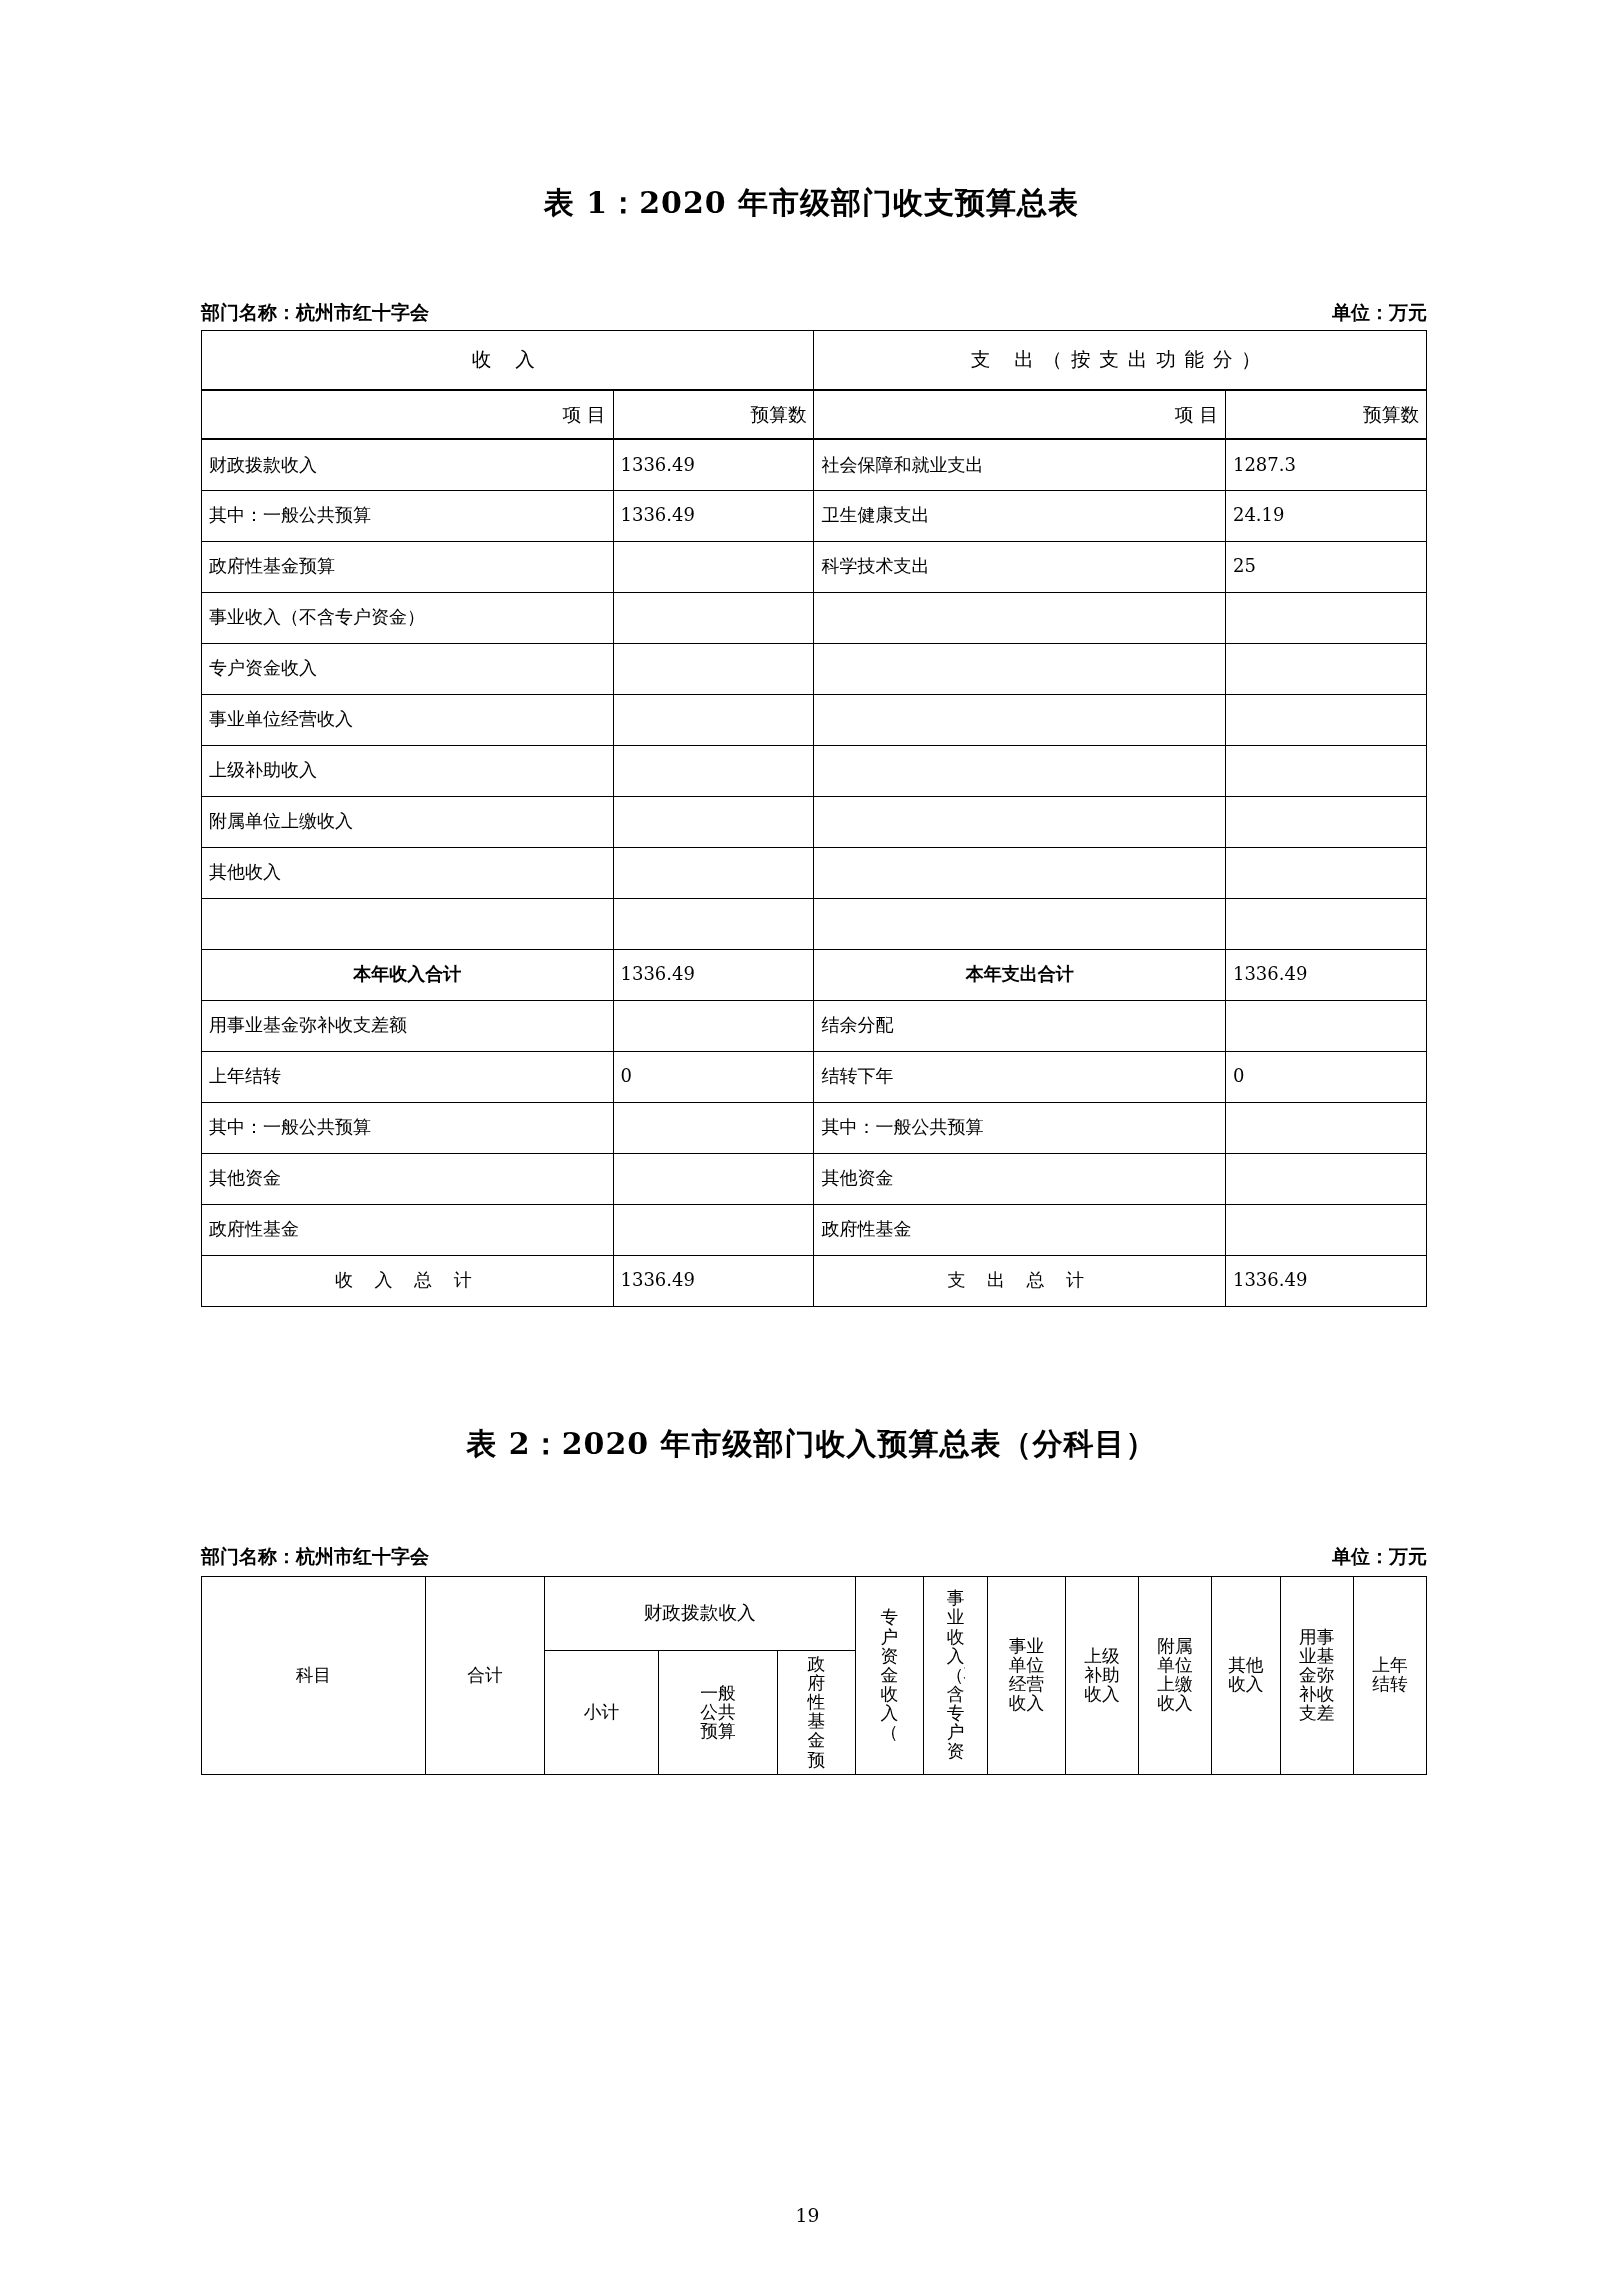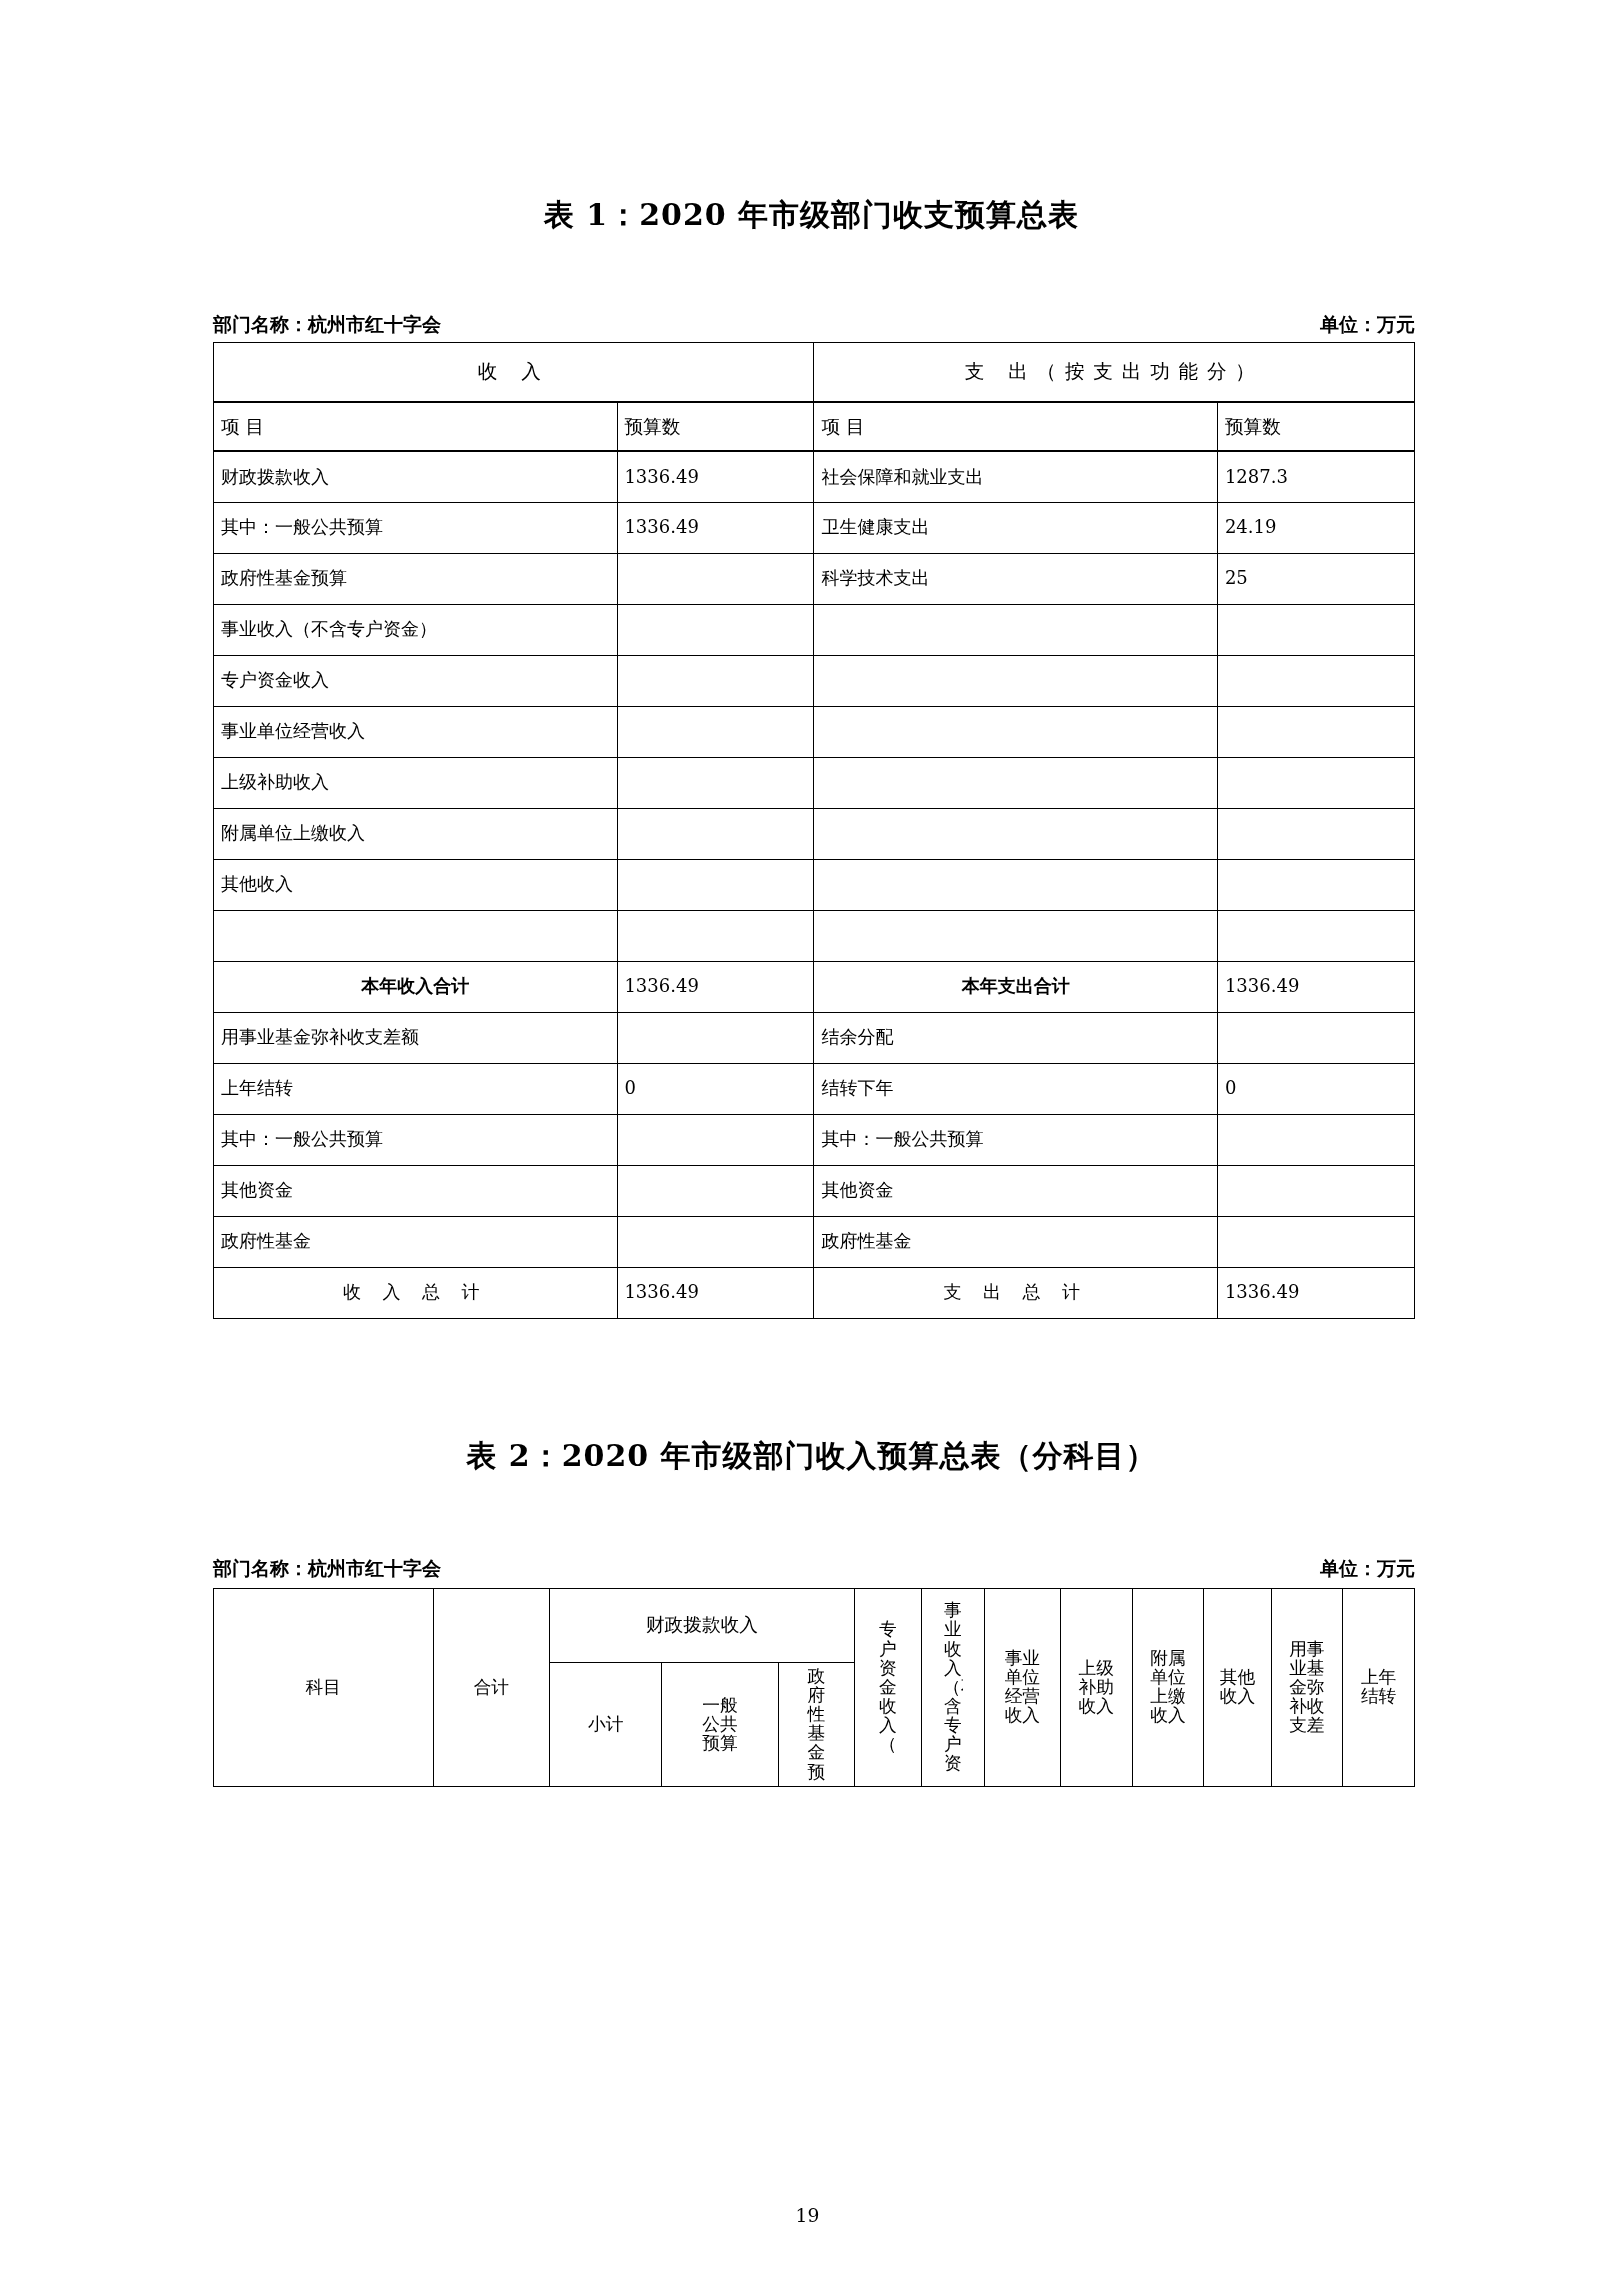--- a/index.html
+++ b/index.html
@@ -10,21 +10,21 @@
   body {
     font-family: "DejaVu Serif", "Liberation Serif", serif;
     color: #000000;
   }
   .page {
     position: relative;
     width: 1623px;
     height: 2295px;
     background: #ffffff;
     box-sizing: border-box;
-    padding: 12px;
+    padding: 0;
     overflow: hidden;
   }
 
   
   .doc-title {
     text-align: center;
     font-size: 30px;
     font-weight: bold;
     letter-spacing: 1px;
     line-height: 1.25;
@@ -66,21 +66,21 @@
   .t-center { text-align: center; }
   .t-right  { text-align: left; padding-right: 9.8px; }
 
   .band-title {
     text-align: center;
     font-size: 19.6px;
     letter-spacing: 8.8px;
     height: 58px;
   }
   .col-head {
-    text-align: left;
+    text-align: right;
     font-size: 18.7px;
     height: 47px;
   }
   .row-tall   { height: 51px; }
   .row-blank  { height: 51px; }
   .indent-1 { padding-left: 64px; margin-left: 36px; }
   .indent-2 { padding-left: 43px; }
   .sp-wide { letter-spacing: 7.9px; }
 
   

